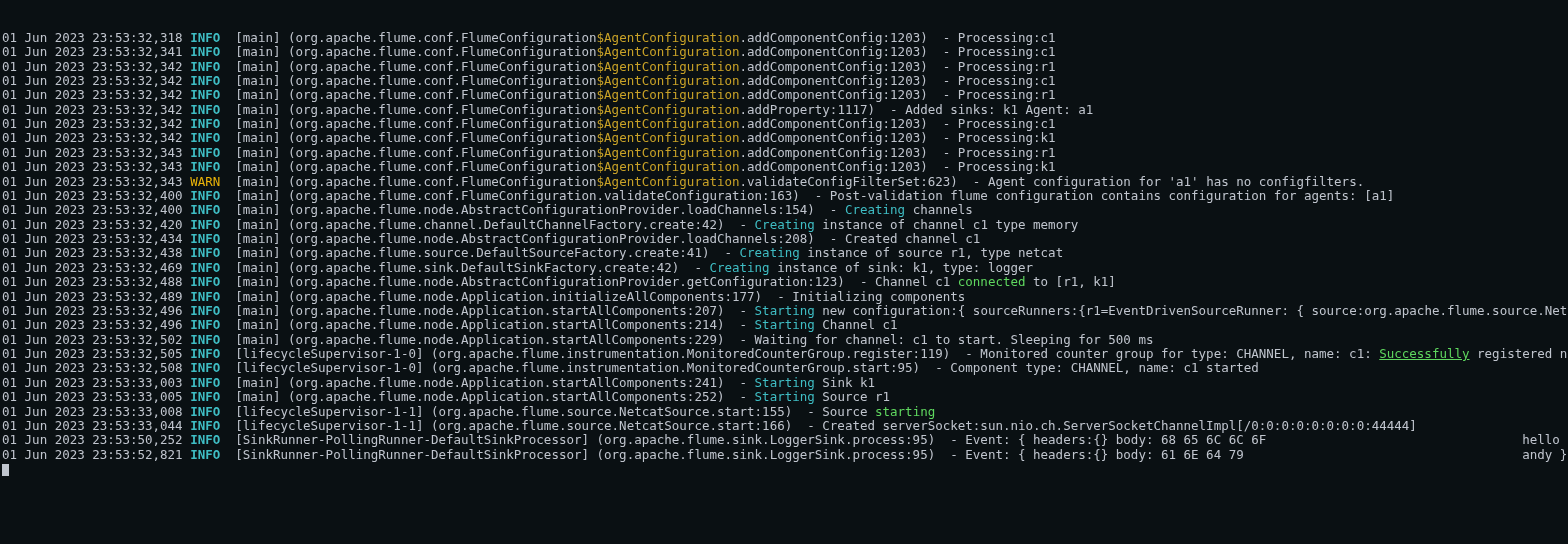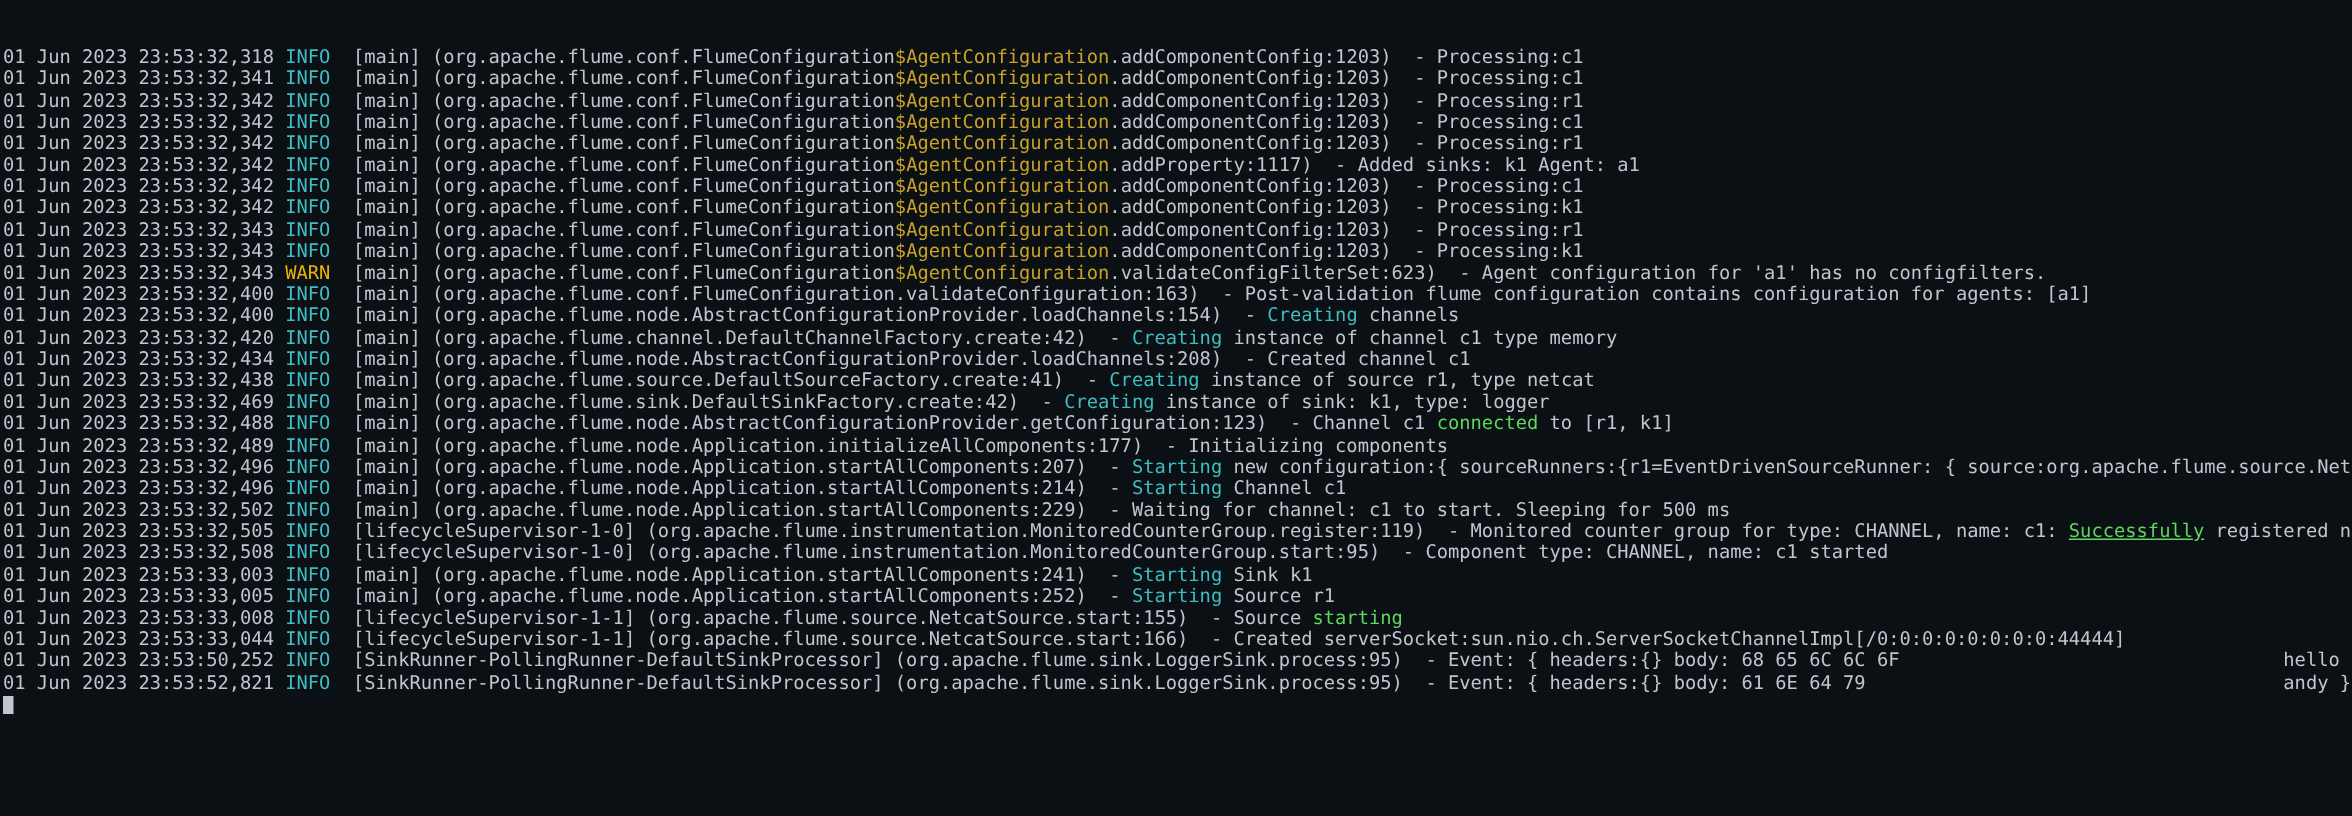--- a/index.html
+++ b/index.html
@@ -5,21 +5,21 @@
 body {
   margin: 0;
   padding: 2px;
   background: #0a1013;
   color: #c0c5ce;
   font-family: "Menlo", "Consolas", "DejaVu Sans Mono", monospace;
   font-size: 12.5px;
   line-height: 1.15;
   white-space: pre;
 }
-.info { color: #3fbdc4; font-weight: normal; }
+.info { color: #3fbdc4; font-weight: bold; }
 .warn { color: #eab308; }
 .agent-config { color: #c9a227; }
 .creating { color: #3fbdc4; text-align: center; }
 .starting { color: #3fbdc4; }
 .connected { color: #5fd75f; }
 .success { color: #5fd75f; text-decoration: underline; }
 .cursor {
   display: inline-block;
   width: 7px;
   height: 12px;

